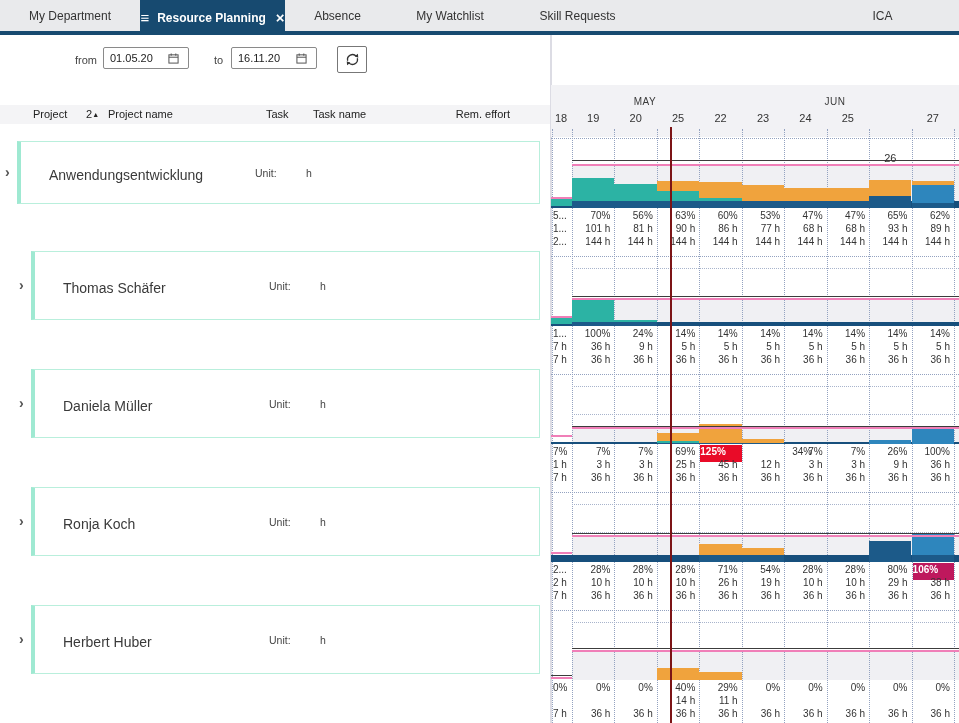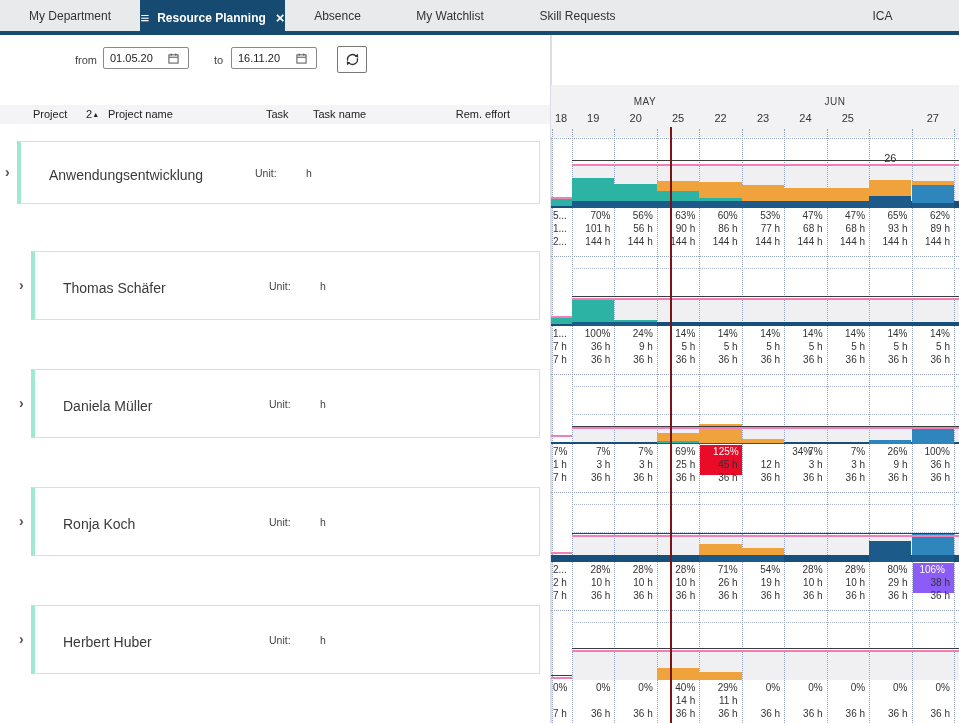--- a/index.html
+++ b/index.html
@@ -29,21 +29,21 @@
   .cardname{position:absolute;left:28px;font-size:14px;color:#3a3a3a;white-space:nowrap;}
   .cardunit{position:absolute;left:234px;font-size:10.5px;color:#444;}
   .cardunitval{position:absolute;left:285px;font-size:10.5px;color:#444;}
   .exparrow{position:absolute;font-size:14px;color:#555;font-weight:600;cursor:pointer;line-height:10px;}
   .panel-sep{position:absolute;left:550px;top:35px;width:2px;height:688px;background:#dcdce4;}
   
   #chart{position:absolute;left:551px;top:0;width:408px;height:723px;overflow:hidden;}
   .mon{position:absolute;top:96px;font-size:10px;color:#3a3a3a;letter-spacing:.5px;transform:translateX(-50%);}
   .day{position:absolute;top:112px;font-size:11px;color:#333;transform:translateX(-50%);}
   .val{position:absolute;font-size:10px;line-height:12px;height:12px;color:#333;white-space:nowrap;}
-  .badge{position:absolute;font-size:10px;line-height:13px;height:30px;color:#fff;text-align:right;box-sizing:border-box;}
+  .badge{position:absolute;font-size:10px;line-height:13px;height:17px;color:#fff;box-sizing:border-box;font-weight:bold;}
 </style>
 </head>
 <body>
 
 <div id="app">
 
   <div id="tabbar">
       <div class="tab" style="left: 0px; width: 140px;">
         <span>My Department</span>
       </div>
@@ -242,21 +242,21 @@
         <div style="position: absolute; left: 0px; top: 677px; width: 21px; height: 2px; background: rgb(240, 127, 184);"></div>
         <div style="position: absolute; left: 0px; top: 675px; width: 21px; height: 1px; background: rgb(60, 60, 60);"></div>
         <div style="position: absolute; left: 21px; top: 647.5px; width: 387px; height: 1px; background: rgb(60, 60, 60);"></div>
         <div style="position: absolute; left: 21px; top: 650px; width: 387px; height: 2px; background: rgb(240, 127, 184);"></div>
       </div>
       <div style="position: absolute; left: 0px; top: 0px; width: 408px; height: 723px; z-index: 5;">
         <div class="val" style="position: absolute; left: 21px; top: 210px; width: 38.4px; text-align: right;">70%</div>
         <div class="val" style="position: absolute; left: 21px; top: 223px; width: 38.4px; text-align: right;">101 h</div>
         <div class="val" style="position: absolute; left: 21px; top: 236px; width: 38.4px; text-align: right;">144 h</div>
         <div class="val" style="position: absolute; left: 63.4px; top: 210px; width: 38.4px; text-align: right;">56%</div>
-        <div class="val" style="position: absolute; left: 63.4px; top: 223px; width: 38.4px; text-align: right;">56 h</div>
+        <div class="val" style="position: absolute; left: 63.4px; top: 223px; width: 38.4px; text-align: right;">81 h</div>
         <div class="val" style="position: absolute; left: 63.4px; top: 236px; width: 38.4px; text-align: right;">144 h</div>
         <div class="val" style="position: absolute; left: 105.9px; top: 210px; width: 38.4px; text-align: right;">63%</div>
         <div class="val" style="position: absolute; left: 105.9px; top: 223px; width: 38.4px; text-align: right;">90 h</div>
         <div class="val" style="position: absolute; left: 105.9px; top: 236px; width: 38.4px; text-align: right;">144 h</div>
         <div class="val" style="position: absolute; left: 148.3px; top: 210px; width: 38.4px; text-align: right;">60%</div>
         <div class="val" style="position: absolute; left: 148.3px; top: 223px; width: 38.4px; text-align: right;">86 h</div>
         <div class="val" style="position: absolute; left: 148.3px; top: 236px; width: 38.4px; text-align: right;">144 h</div>
         <div class="val" style="position: absolute; left: 190.8px; top: 210px; width: 38.4px; text-align: right;">53%</div>
         <div class="val" style="position: absolute; left: 190.8px; top: 223px; width: 38.4px; text-align: right;">77 h</div>
         <div class="val" style="position: absolute; left: 190.8px; top: 236px; width: 38.4px; text-align: right;">144 h</div>
@@ -352,21 +352,21 @@
         <div class="val" style="position: absolute; left: 190.8px; top: 590px; width: 38.4px; text-align: right;">36 h</div>
         <div class="val" style="position: absolute; left: 233.2px; top: 564px; width: 38.4px; text-align: right;">28%</div>
         <div class="val" style="position: absolute; left: 233.2px; top: 577px; width: 38.4px; text-align: right;">10 h</div>
         <div class="val" style="position: absolute; left: 233.2px; top: 590px; width: 38.4px; text-align: right;">36 h</div>
         <div class="val" style="position: absolute; left: 275.7px; top: 564px; width: 38.4px; text-align: right;">28%</div>
         <div class="val" style="position: absolute; left: 275.7px; top: 577px; width: 38.4px; text-align: right;">10 h</div>
         <div class="val" style="position: absolute; left: 275.7px; top: 590px; width: 38.4px; text-align: right;">36 h</div>
         <div class="val" style="position: absolute; left: 318.1px; top: 564px; width: 38.4px; text-align: right;">80%</div>
         <div class="val" style="position: absolute; left: 318.1px; top: 577px; width: 38.4px; text-align: right;">29 h</div>
         <div class="val" style="position: absolute; left: 318.1px; top: 590px; width: 38.4px; text-align: right;">36 h</div>
-        <div class="badge" style="position: absolute; left: 361.6px; top: 563px; width: 41.4px; background: #8b5cf6; padding-right: 9px;">106%</div>
+        <div class="badge" style="position: absolute; left: 361.6px; top: 563px; width: 41.4px; background: #be185d; padding-right: 9px;">106%</div>
         <div class="val" style="position: absolute; left: 360.6px; top: 577px; width: 38.4px; text-align: right;">38 h</div>
         <div class="val" style="position: absolute; left: 360.6px; top: 590px; width: 38.4px; text-align: right;">36 h</div>
         <div class="val" style="position: absolute; left: 2px; top: 564px; width: 19px;">2...</div>
         <div class="val" style="position: absolute; left: 2px; top: 577px; width: 19px;">2 h</div>
         <div class="val" style="position: absolute; left: 2px; top: 590px; width: 19px;">7 h</div>
         <div class="val" style="position: absolute; left: 21px; top: 682px; width: 38.4px; text-align: right;">0%</div>
         <div class="val" style="position: absolute; left: 21px; top: 695px; width: 38.4px; text-align: right;"></div>
         <div class="val" style="position: absolute; left: 21px; top: 708px; width: 38.4px; text-align: right;">36 h</div>
         <div class="val" style="position: absolute; left: 63.4px; top: 682px; width: 38.4px; text-align: right;">0%</div>
         <div class="val" style="position: absolute; left: 63.4px; top: 695px; width: 38.4px; text-align: right;"></div>

